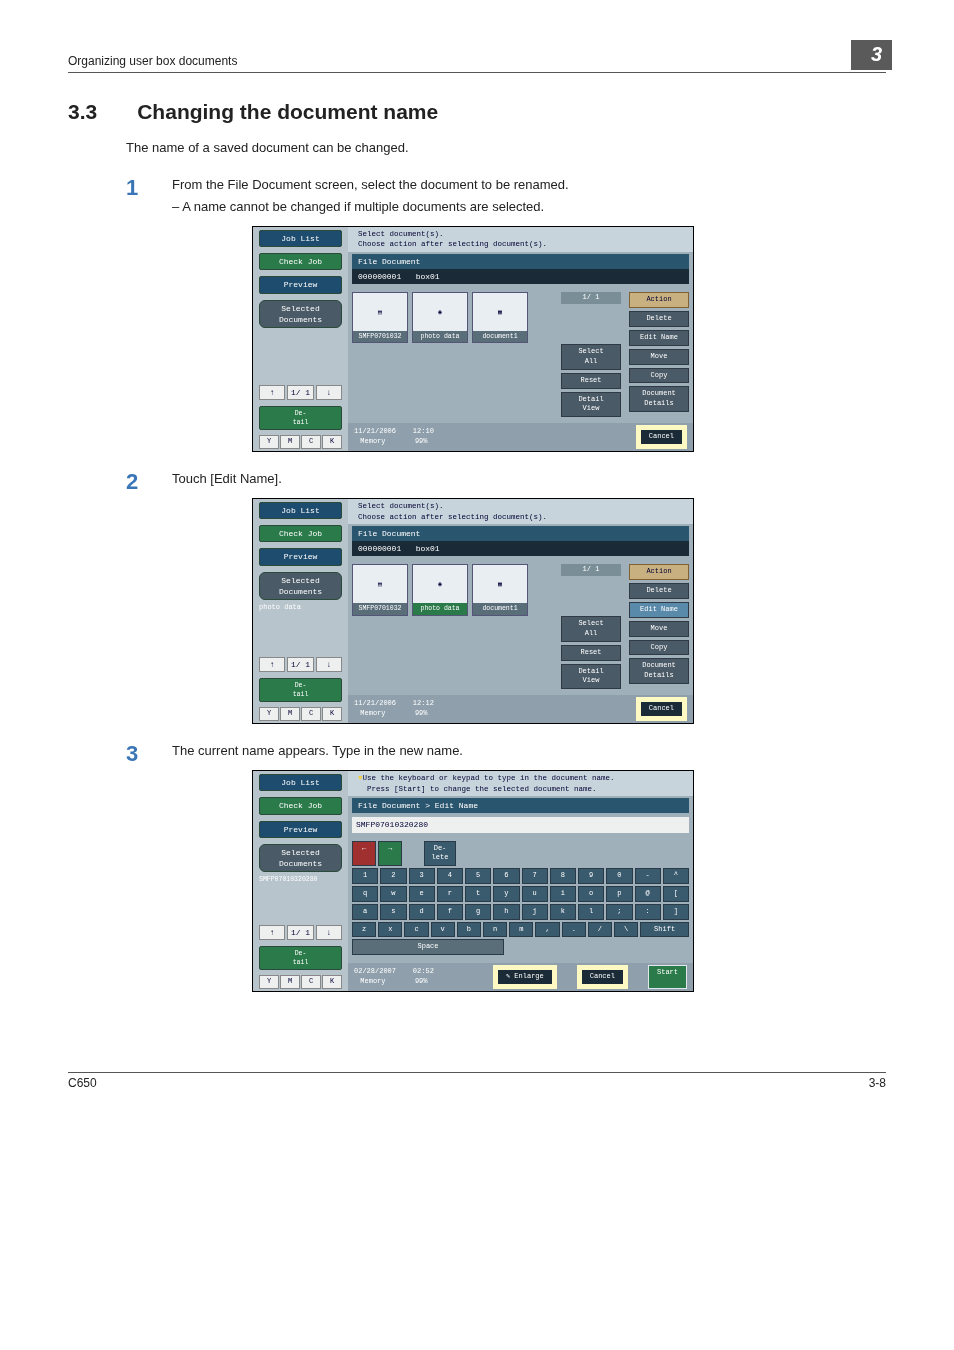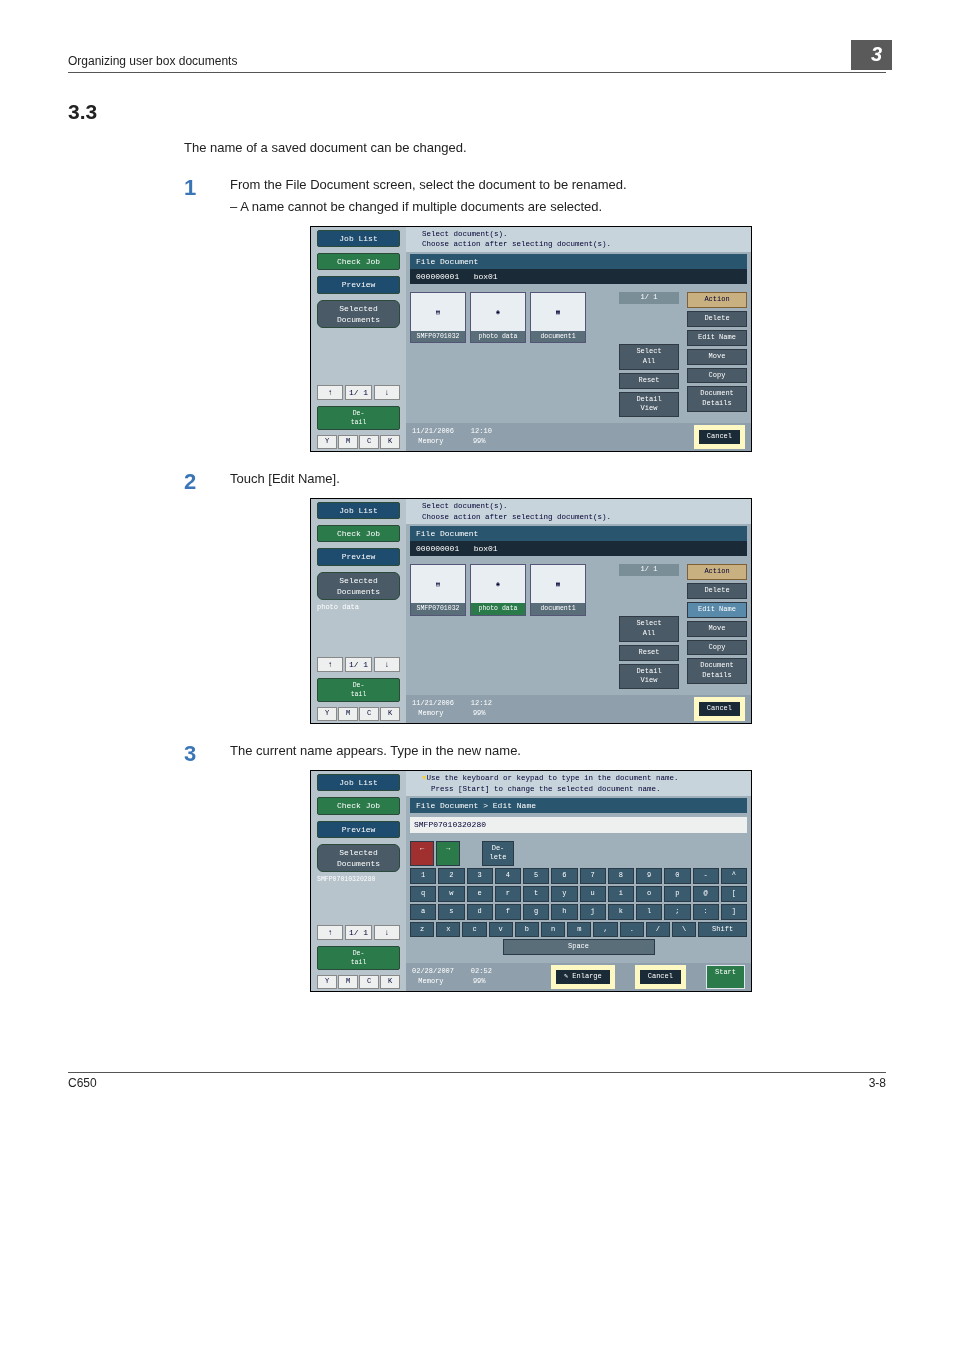--- a/index.html
+++ b/index.html
@@ -30,21 +30,21 @@
     padding: 0 10px 2px 20px;
     margin-right: -6px;
   }
   h2.section {
     font-size: 21px;
     font-weight: bold;
     margin: 0 0 8px 0;
     display: flex;
     gap: 40px;
   }
-  .section-body { margin-left: 116px; }
+  .section-body { margin-left: 58px; }
   .intro { margin-bottom: 18px; }
   ol.steps {
     list-style: none;
     padding: 0;
     margin: 0;
   }
   ol.steps > li {
     position: relative;
     padding-left: 46px;
     margin-bottom: 18px;
@@ -89,21 +89,21 @@
     padding: 2px 4px;
     text-align: center;
     border-radius: 2px;
   }
   .pill { background: #1d4c6e; }
   .pillg { background: #2a7a4a; }
   .pilld { background: #4a5a66; border-radius: 6px; }
   .hdrbar {
     background: #c8d4dc;
     color: #003;
-    padding: 2px 16px;
+    padding: 2px 10px;
     font-size: 7.5px;
   }
   .subhdr {
     background: #2a556e;
     color: #fff;
     padding: 2px 6px;
     margin: 2px 4px 0 4px;
   }
   .boxname {
     background: #1a2a36;
@@ -202,20 +202,21 @@
 </head>
 <body>
 
 <div class="top-line">
   <span class="left">Organizing user box documents</span>
   <span class="right">3</span>
 </div>
 
 <h2 class="section">
   <span>3.3</span>
+  <span>Changing the document name</span>
 </h2>
 
 <div class="section-body">
   <p class="intro">The name of a saved document can be changed.</p>
 
   <ol class="steps">
 
     <li>
       <span class="step-num">1</span>
       <span>From the File Document screen, select the document to be renamed.</span>
@@ -478,21 +479,21 @@
                     <div class="key">b</div>
                     <div class="key">n</div>
                     <div class="key">m</div>
                     <div class="key">,</div>
                     <div class="key">.</div>
                     <div class="key">/</div>
                     <div class="key">\</div>
                   </div>
                   <div class="key wide" style="flex:1.8">Shift</div>
                 </div>
-              <div class="kbrow" style="justify-content:center">
+              <div class="kbrow" style="">
                   <div class="key space" style="flex:0 0 150px">Space</div>
                 </div>
             </div>
             <div class="footer">
               <div>
                 <span>02/28/2007</span>&nbsp;&nbsp;&nbsp;
                 <span>02:52</span><br>
                 <span>Memory</span>&nbsp;&nbsp;&nbsp;&nbsp;&nbsp;&nbsp;
                 <span>99%</span>
               </div>

